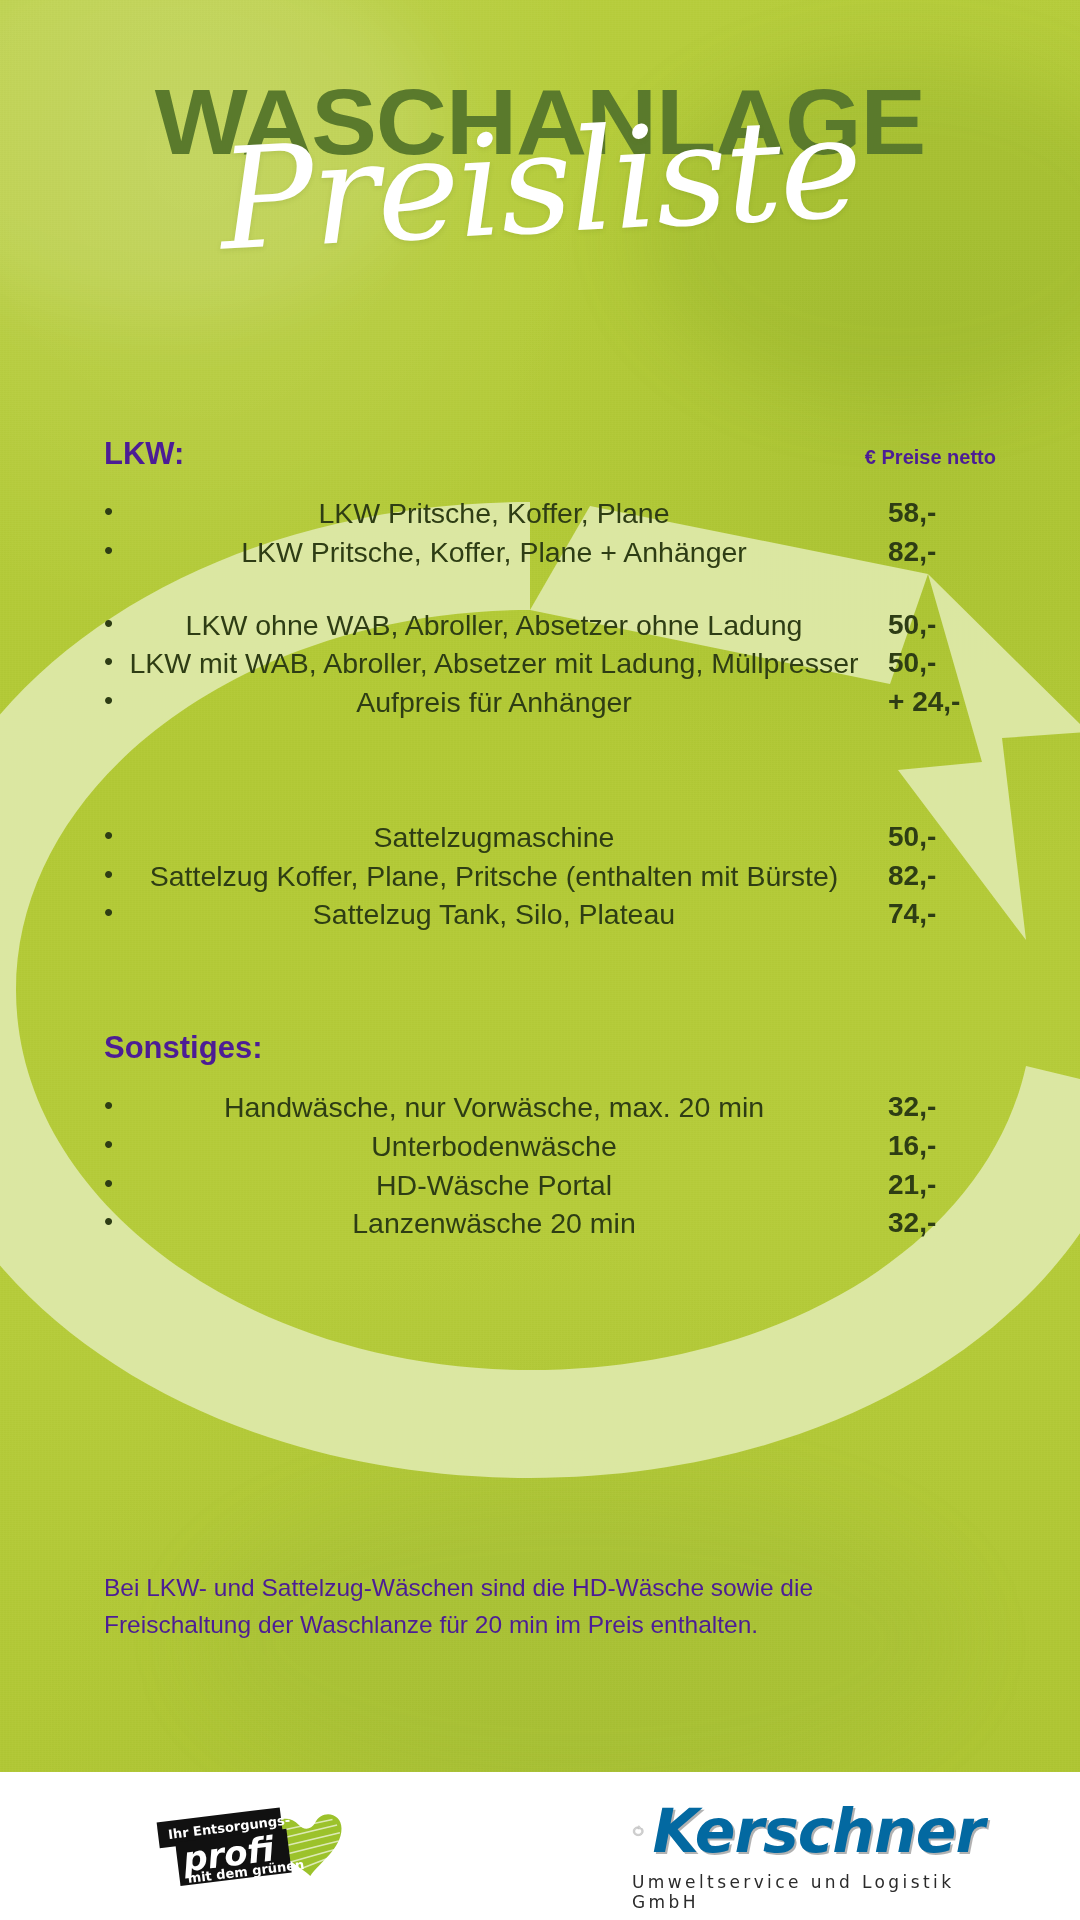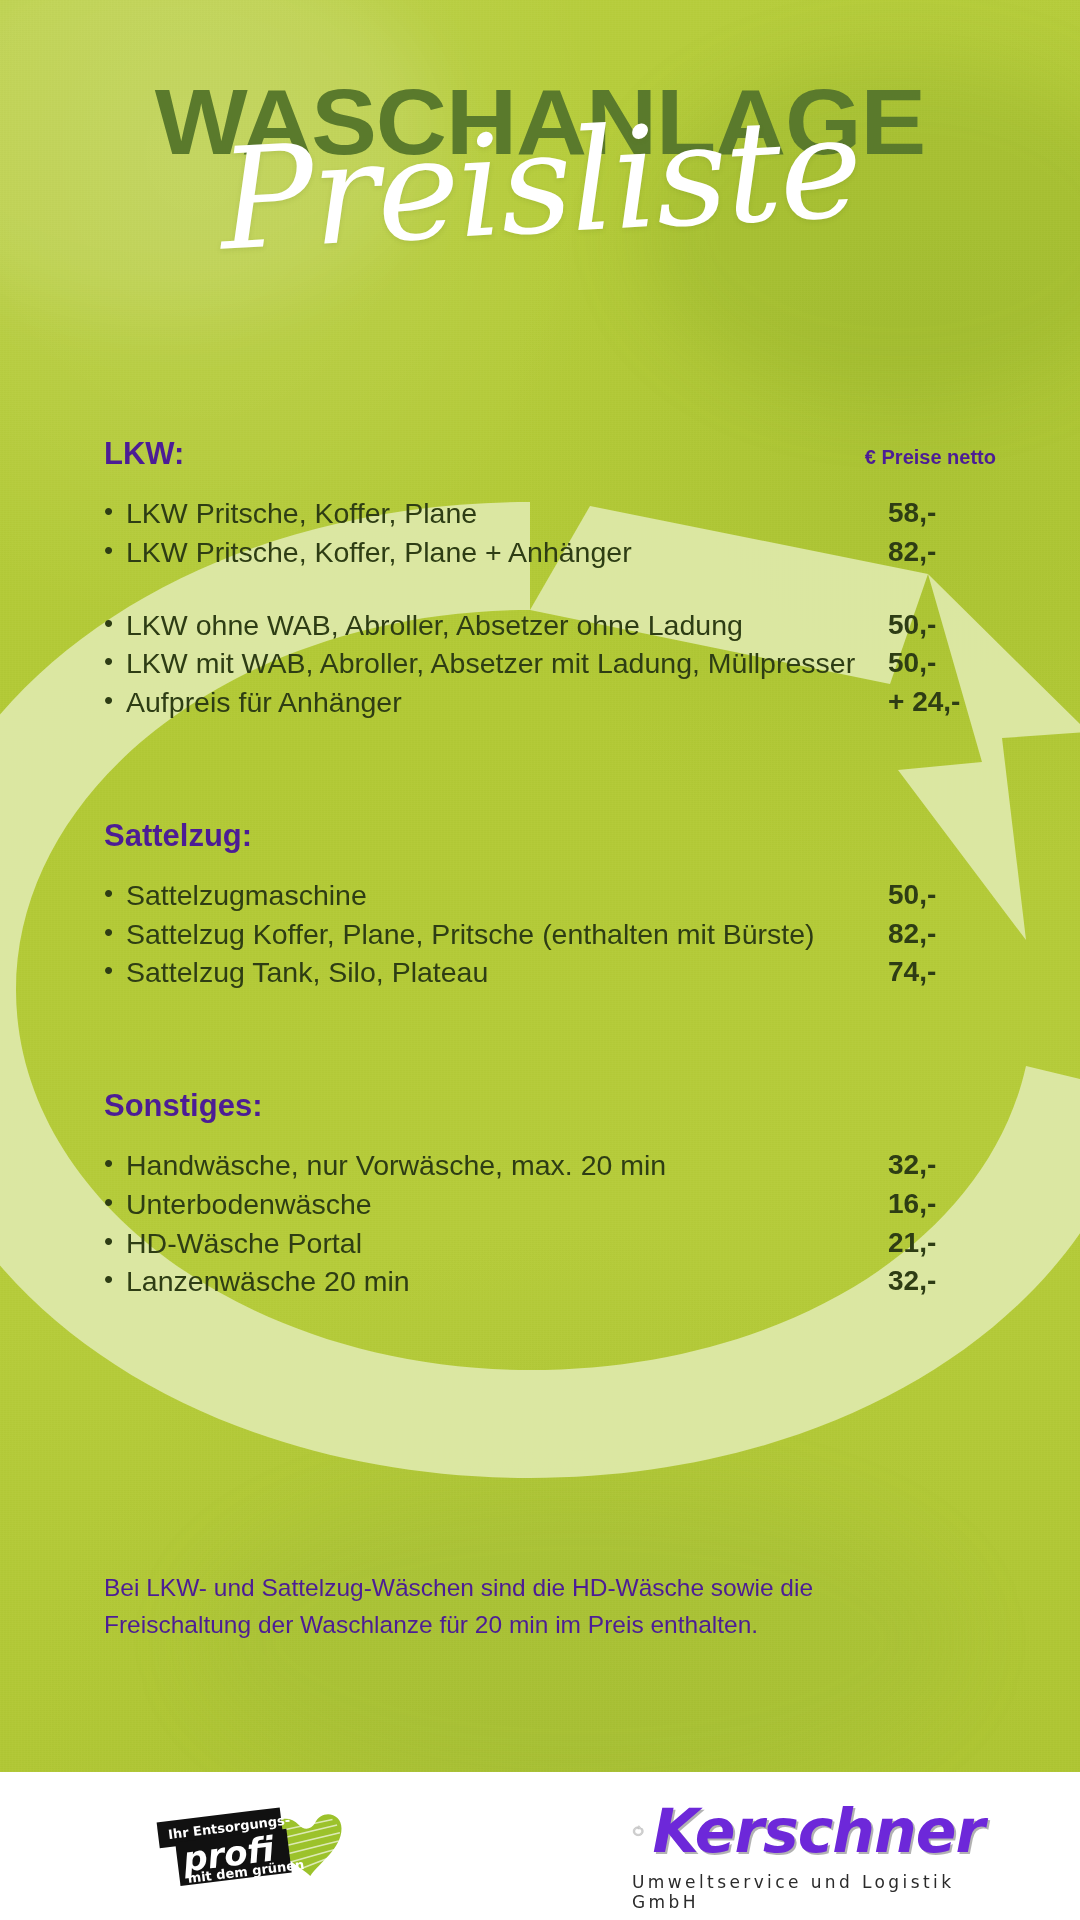--- a/index.html
+++ b/index.html
@@ -126,21 +126,21 @@
     display: flex;
     align-items: flex-start;
   }
   .bullet {
     flex: 0 0 auto;
     width: 22px;
     font-size: 26px;
     line-height: 1.36;
     color: #2e3d14;
   }
-  .row-text { flex: 1 1 auto; }
+  .row-text { flex: 1 1 auto; text-align: center; }
   .row-price {
     flex: 0 0 auto;
     min-width: 108px;
     text-align: left;
     font-weight: 700;
     font-size: 28px;
     color: #2e3d14;
     white-space: nowrap;
   }
 
@@ -183,21 +183,21 @@
     top: 28px;
     width: 352px;
     height: 94px;
   }
   .k-word {
     font-family: "DejaVu Sans", sans-serif;
     font-weight: 700;
     font-style: italic;
     font-size: 60px;
     line-height: 1;
-    color: #6d28d9;
+    color: #0369a1;
     letter-spacing: -1px;
     text-shadow: 2px 2px 0 rgba(0,0,0,.30);
   }
   .k-sub {
     font-family: "DejaVu Sans", sans-serif;
     font-size: 17px;
     letter-spacing: 3.4px;
     color: #2b2b2b;
     margin-top: 10px;
   }
@@ -299,24 +299,20 @@
           </span>
           <span class="row-price">+ 24,-</span>
         </div>
       </div>
     </div>
 
     <div class="gap-sec"></div>
     <div class="gap-sm"></div>
 
     <div class="section">
-      <div class="section-head">
-        <span>Sattelzug:</span>
-        <span class="sh-right"></span>
-      </div>
       <div class="rows">
         <div class="row">
           <span class="row-label">
             <span class="bullet">•</span>
             <span class="row-text">Sattelzugmaschine</span>
           </span>
           <span class="row-price">50,-</span>
         </div>
         <div class="row">
           <span class="row-label">

